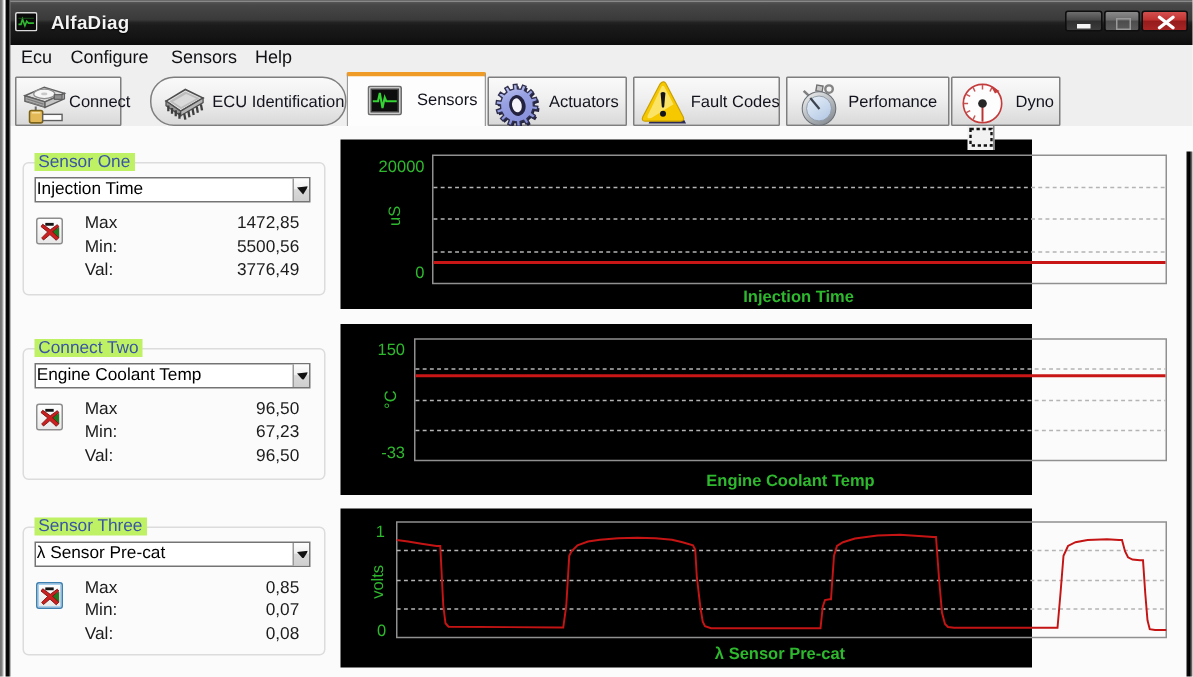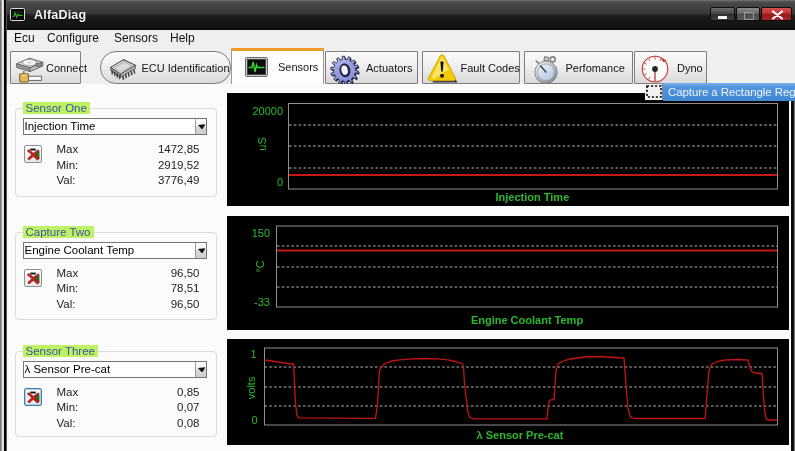--- a/index.html
+++ b/index.html
@@ -66,21 +66,21 @@
   border:1px solid #8e8e8e; border-radius:2px;
   background:linear-gradient(to bottom,#fefefe,#e8e8e8); }
 .xbtn.focus { border:1px solid #3c7fb1; box-shadow:0 0 0 1px #a8d0ec inset; }
 .xbtn svg { position:absolute; left:2px; top:2px; }
 .rows { position:absolute; left:41px; top:33px; width:143px; font-size:11.5px; color:#1c1c1c; }
 .row { position:absolute; left:0; width:143px; height:15.6px; line-height:15.6px; }
 .row .k { position:absolute; left:0; }
 .row .v { position:absolute; right:0; text-align:right; }
 
 
-.chart { position:absolute; left:227px; width:562px; background:#000; }
+.chart { position:absolute; left:227px; width:461px; background:#000; }
 .chart svg { position:absolute; left:0; top:0; }
 
 
 #tip-icon { left:645px; top:84px; width:18px; height:16px; background:#f2f2f2;
   border-right:1px solid #888; z-index:30; }
 #tip-icon svg { position:absolute; left:0px; top:0px; }
 #tip { left:663px; top:83px; width:132px; height:18px; z-index:30;
   background:linear-gradient(to bottom,#7eb4ec 0%,#5295dd 20%,#3f88d4 100%); }
 #tip span { position:absolute; left:5px; top:2.5px; font-size:11.5px; letter-spacing:-0.1px; color:#eaf2fc; white-space:nowrap; }
 </style>
@@ -245,31 +245,31 @@
       <path d="M1.5 1.5 L6.5 5.2 L11.2 1.8 L12.2 3 L8 6.5 L12.2 10.5 L10.5 12.2 L6.3 8.4 L2 12 L0.8 10.6 L4.8 6.6 L0.3 3 Z" fill="#cc1f1f" stroke="#7a1010" stroke-width="0.6"></path>
     </svg>
       </div>
     <div class="rows" style="height:56px;">
       <div class="row" style="top:0">
           <span class="k">Max</span>
           <span class="v">1472,85</span>
         </div>
       <div class="row" style="top:15.6px">
           <span class="k">Min:</span>
-          <span class="v">2919,52</span>
+          <span class="v">5500,56</span>
         </div>
       <div class="row" style="top:31.2px">
           <span class="k">Val:</span>
           <span class="v">3776,49</span>
         </div>
     </div>
   </div>
 
   <div class="gbox" style="top:231.5px; height:88px;">
-    <div class="glabel">Capture Two</div>
+    <div class="glabel">Connect Two</div>
     <div class="combo">
         <span class="ctext">Engine Coolant Temp</span>
       <div class="cbtn">
           <svg width="7.5" height="5.8" viewBox="0 0 7.5 5.8">
             <path d="M0 1 L7.5 0.2 L4.1 5.6 Z" fill="#111"></path>
           </svg>
         </div>
     </div>
     <div class="xbtn">
         <svg width="13" height="13" viewBox="0 0 13 13">
@@ -278,21 +278,21 @@
       <path d="M1.5 1.5 L6.5 5.2 L11.2 1.8 L12.2 3 L8 6.5 L12.2 10.5 L10.5 12.2 L6.3 8.4 L2 12 L0.8 10.6 L4.8 6.6 L0.3 3 Z" fill="#cc1f1f" stroke="#7a1010" stroke-width="0.6"></path>
     </svg>
       </div>
     <div class="rows" style="height:56px;">
       <div class="row" style="top:0">
           <span class="k">Max</span>
           <span class="v">96,50</span>
         </div>
       <div class="row" style="top:15.6px">
           <span class="k">Min:</span>
-          <span class="v">78,51</span>
+          <span class="v">67,23</span>
         </div>
       <div class="row" style="top:31.2px">
           <span class="k">Val:</span>
           <span class="v">96,50</span>
         </div>
     </div>
   </div>
 
   <div class="gbox" style="top:350.5px; height:86px;">
     <div class="glabel">Sensor Three</div>
@@ -373,20 +373,17 @@
       <text x="28.5" y="48.9" fill="#2eb82e" font-size="11" text-anchor="middle" transform="rotate(-90 28.5 48.9)">volts</text>
       <text x="293" y="100" fill="#2eb82e" font-size="11" font-weight="bold" text-anchor="middle">λ Sensor Pre-cat</text>
     </svg>
   </div>
 
   <div id="tip-icon" class="abs">
       <svg width="18" height="16" viewBox="0 0 18 16">
     <rect x="2" y="2" width="14" height="11" fill="none" stroke="#111" stroke-width="1.6" stroke-dasharray="2.2 1.8"></rect>
   </svg>
     </div>
-  <div id="tip" class="abs">
-      <span>Capture a Rectangle Reg</span>
-    </div>
 
   <div id="frame-left" class="abs"></div>
   <div id="frame-right" class="abs"></div>
 
 </div>
 
 </body></html>

